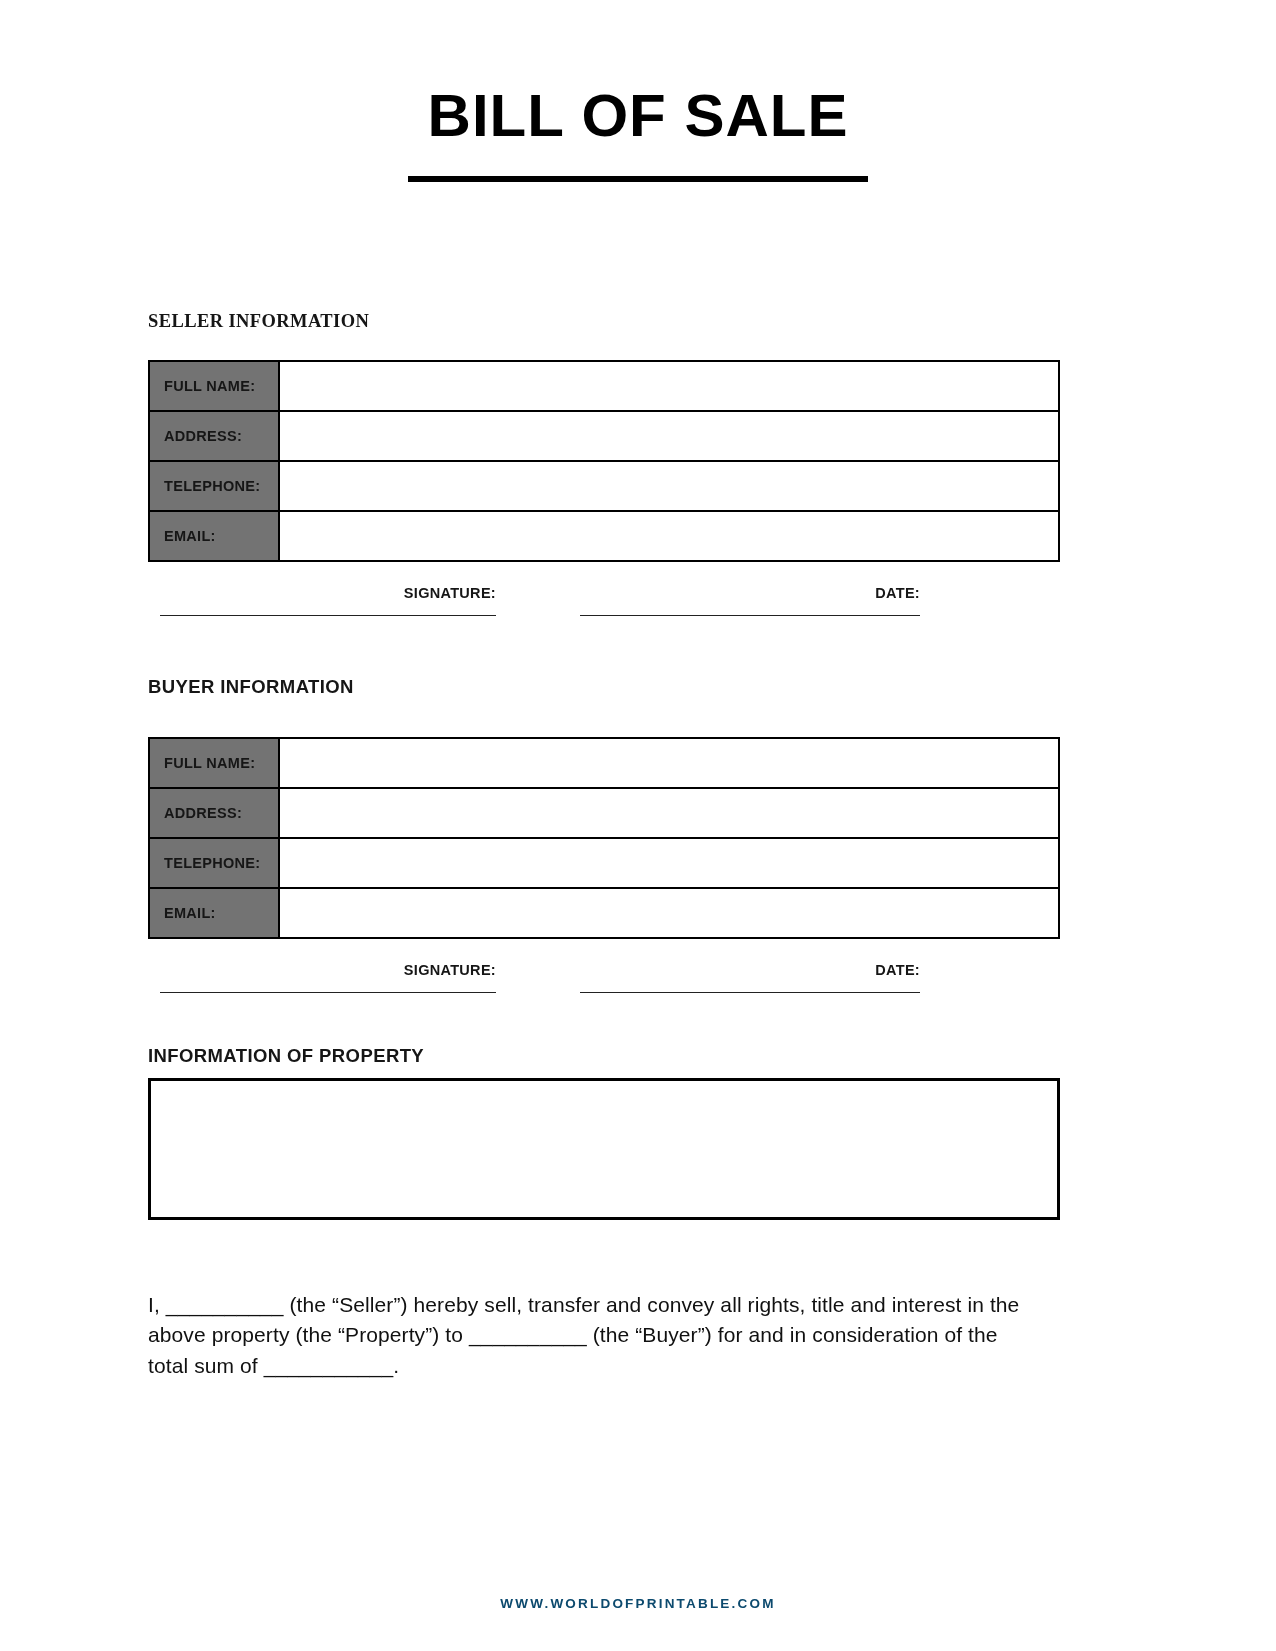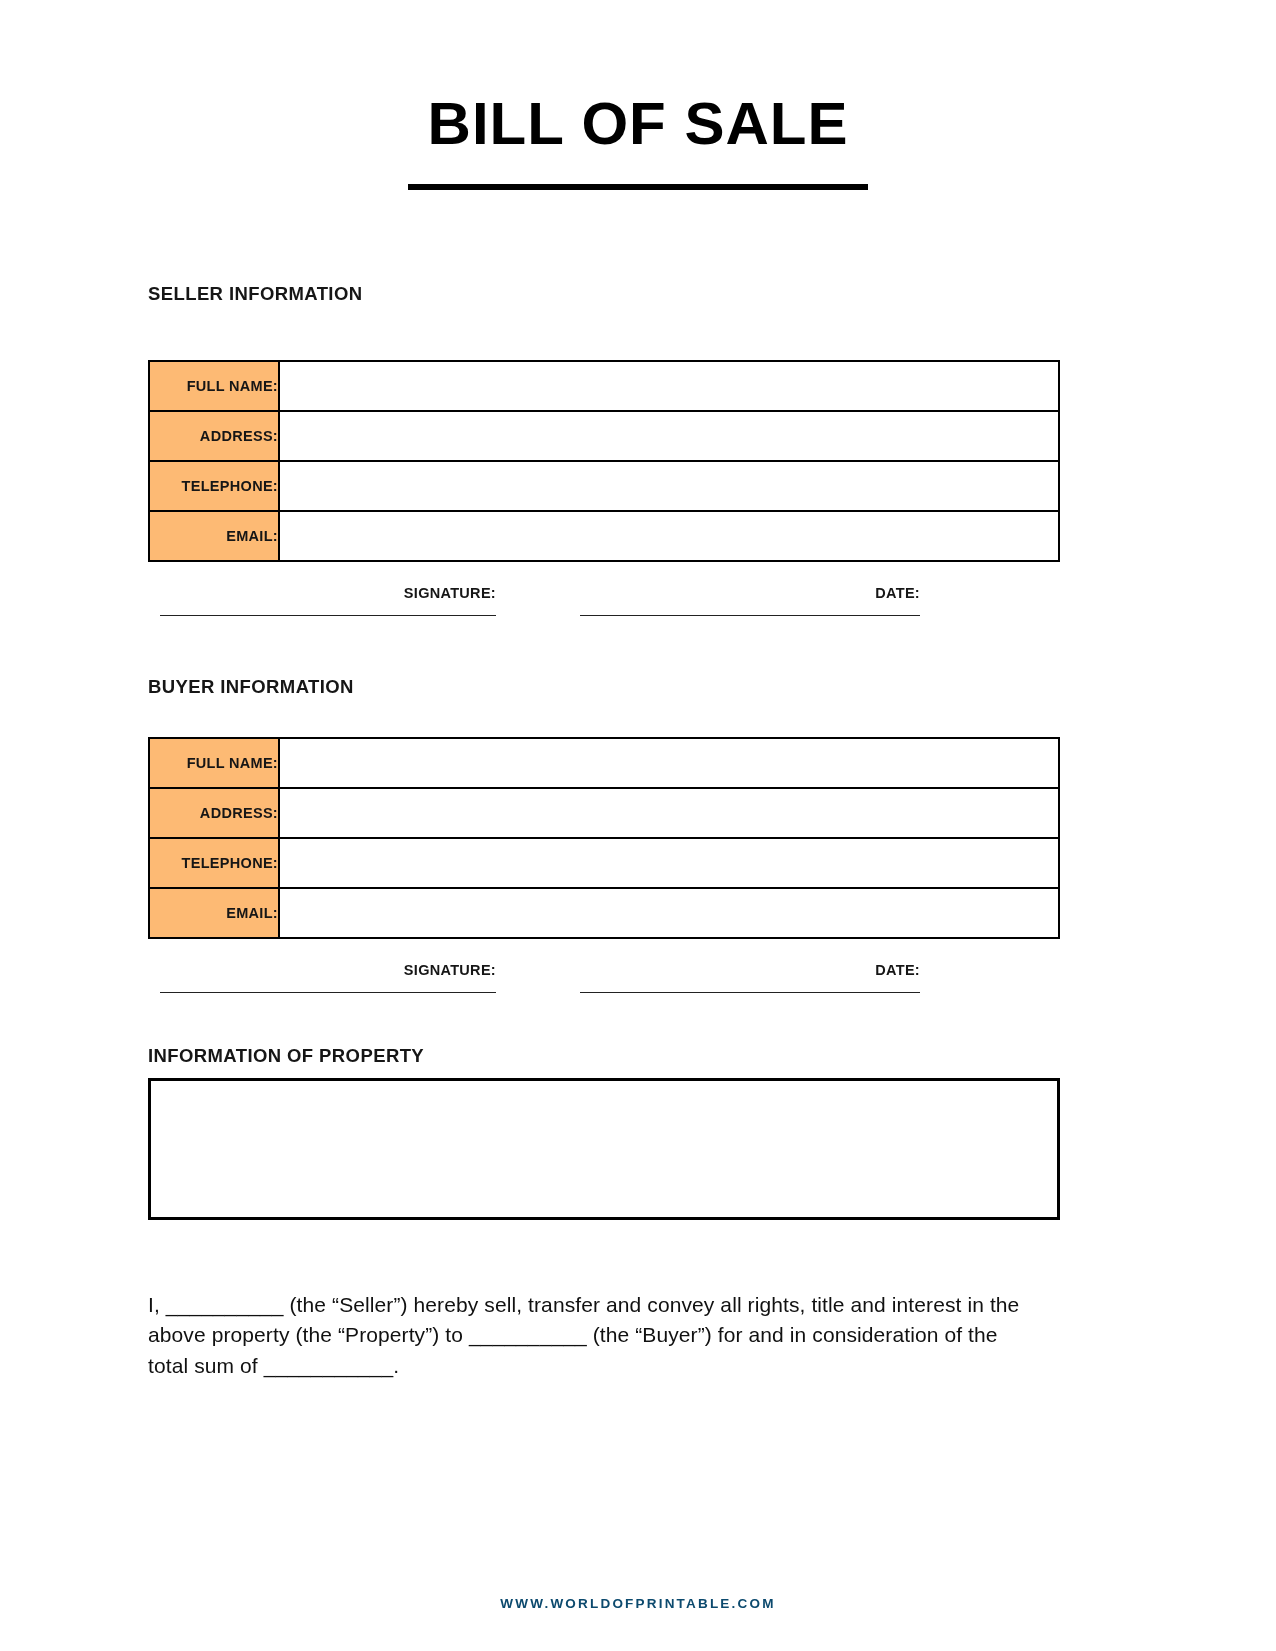--- a/index.html
+++ b/index.html
@@ -13,21 +13,21 @@
     height: 1651px;
     font-family: "Liberation Sans", sans-serif;
     color: #111111;
     position: relative;
     overflow: hidden;
   }
   .page {
     width: 1276px;
     height: 1651px;
     position: relative;
-    padding: 8px;
+    padding: 0;
   }
 
   
   .title-block {
     text-align: center;
     padding-top: 86px;
   }
   .doc-title {
     font-size: 60px;
     font-weight: bold;
@@ -59,27 +59,26 @@
     table-layout: fixed;
   }
   .form-table tr { height: 50px; }
   .form-table td {
     border: 2.5px solid #000;
     padding: 0;
     vertical-align: middle;
   }
   .form-table td.label-cell {
     width: 130px;
-    background: #fdba74;
+    background: #737373;
     padding-left: 14px;
     font-size: 14.5px;
     font-weight: bold;
     letter-spacing: 0.3px;
     color: #161616;
-    text-align: right;
   }
   .form-table td.value-cell {
     background: #ffffff;
   }
   .field-input {
     width: 100%;
     height: 100%;
     border: 0;
     outline: none;
     background: transparent;
@@ -179,21 +178,21 @@
 </head>
 <body>
 
 <div class="page">
 
   <div class="title-block">
     <h1 class="doc-title">BILL OF SALE</h1>
     <div class="title-rule"></div>
   </div>
 
-  <div class="pos" style="left:148px; top:283px;">
+  <div class="pos" style="left:148px; top:311px;font-family:Liberation Serif, serif;">
     <div class="section-heading">SELLER INFORMATION</div>
   </div>
 
   <div class="pos" style="left:148px; top:360px;">
     <table class="form-table">
       <tbody>
         <tr>
           <td class="label-cell">FULL NAME:</td>
           <td class="value-cell">
             <input class="field-input" type="text" placeholder="" style="">

